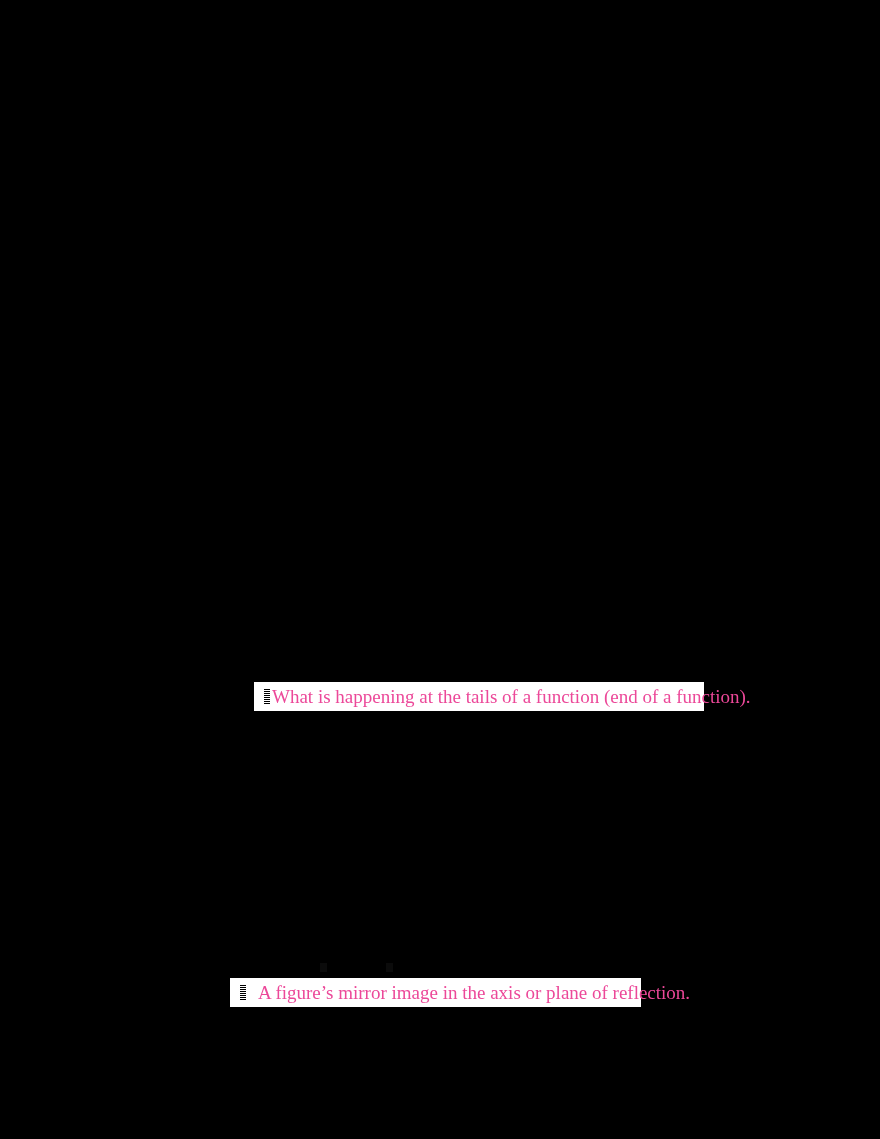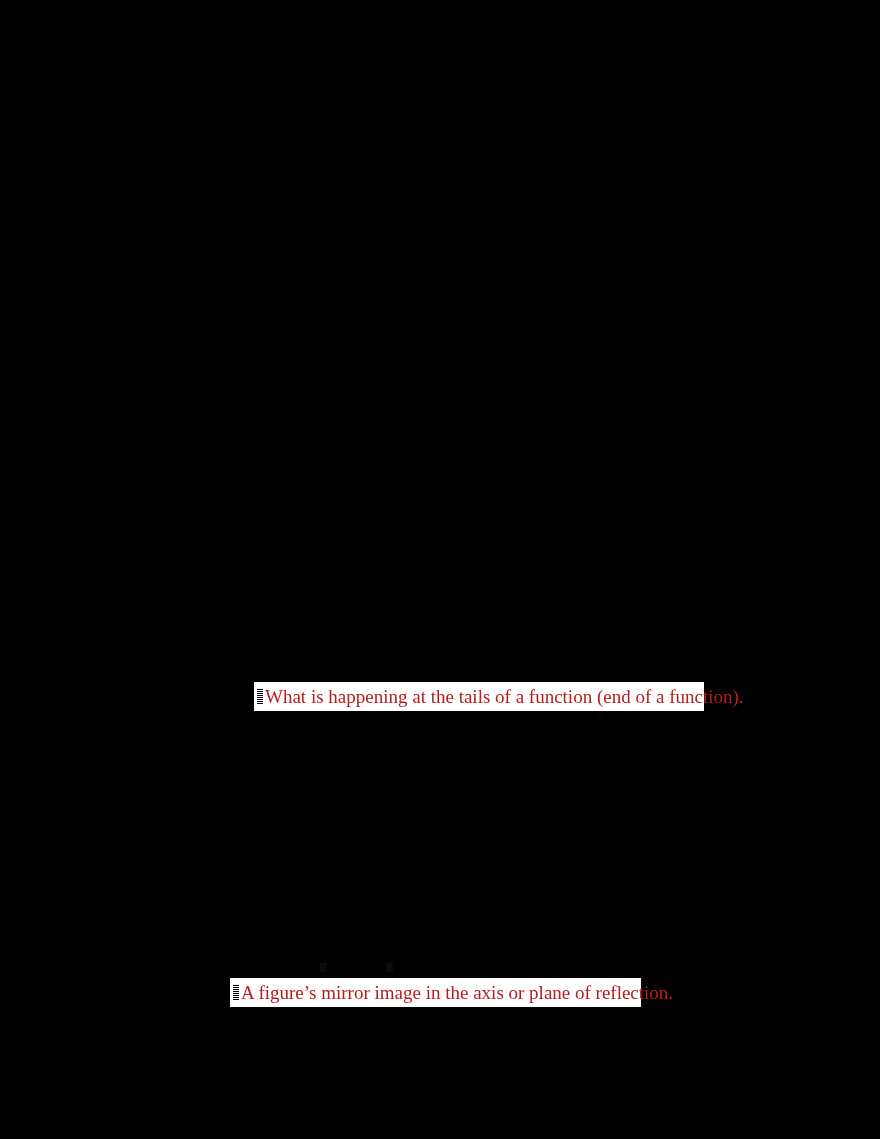--- a/index.html
+++ b/index.html
@@ -11,28 +11,28 @@
     position: relative;
     width: 880px;
     height: 1139px;
     background: #000000;
     overflow: hidden;
     font-family: "Liberation Serif", serif;
   }
   .highlight-line {
     position: absolute;
     background: #ffffff;
-    color: #b91c1c;
+    color: #ec4899;
     font-family: "Liberation Serif", serif;
     font-size: 19px;
     line-height: 27px;
     white-space: nowrap;
     display: flex;
     align-items: center;
-    padding: 0 3px;
+    padding: 0 10px;
     box-sizing: border-box;
   }
   .marker {
     display: inline-block;
     width: 6px;
     height: 16px;
     margin-right: 2px;
     background: repeating-linear-gradient(
       to bottom,
       #000000 0px,
@@ -57,20 +57,21 @@
     left: 254px;
     top: 682px;
     width: 450px;
     height: 29px;
   }
   #entry-1 {
     left: 230px;
     top: 978px;
     width: 411px;
     height: 29px;
+    gap: 10px;
   }
   #marks-0 {
     left: 330px;
     top: 701px;
     width: 70px;
   }
   #marks-1 {
     left: 310px;
     top: 962px;
     width: 90px;

